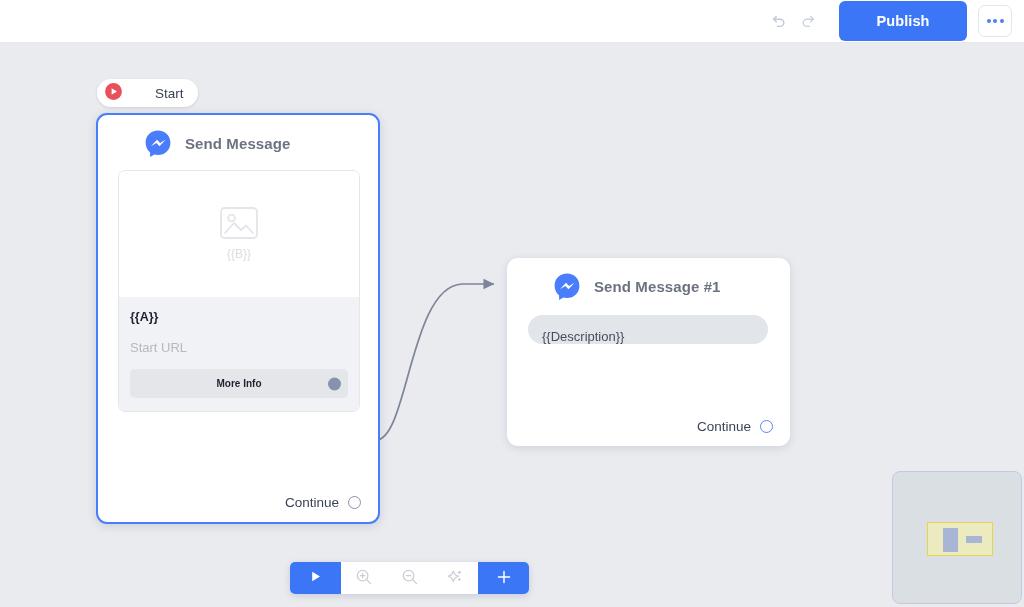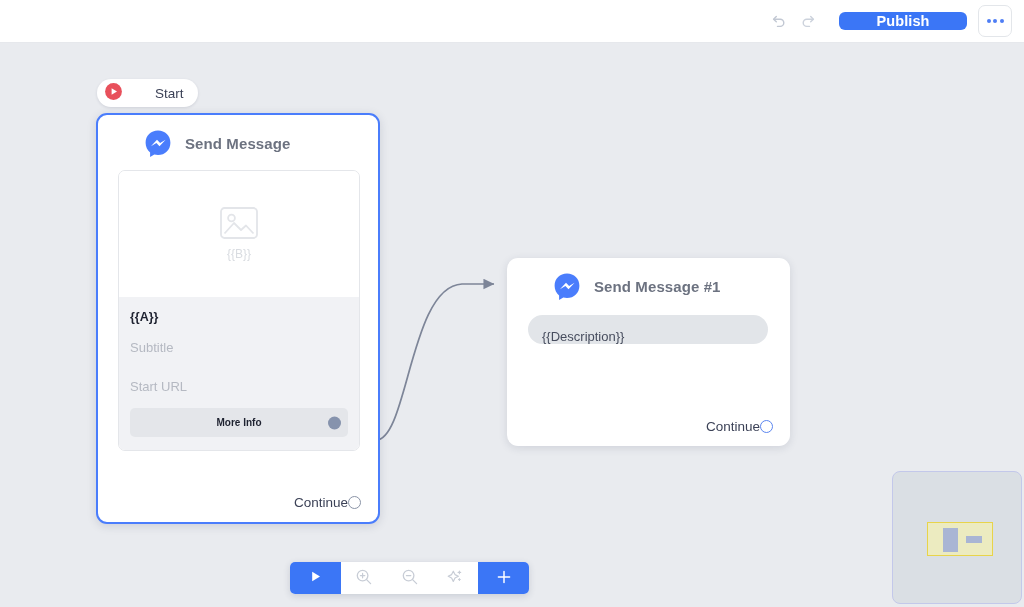--- a/index.html
+++ b/index.html
@@ -21,21 +21,21 @@
     z-index: 40;
   }
   .icon-btn {
     width: 30px; height: 30px;
     display: flex; align-items: center; justify-content: center;
     background: transparent; border: none; cursor: pointer;
   }
   .icon-btn svg { display: block; }
   .publish-btn {
     margin-left: 16px;
-    width: 128px; height: 18px;
+    width: 128px; height: 40px;
     background: #3b76f6;
     color: #ffffff;
     border: none; border-radius: 6px;
     font-size: 14.5px; font-weight: 600;
     font-family: "Liberation Sans", sans-serif;
     cursor: pointer;
     display: flex; align-items: center; justify-content: center;
     letter-spacing: .1px;
   }
   .more-btn {
@@ -129,21 +129,21 @@
   .port-dot {
     position: absolute; right: 7px; top: 50%;
     transform: translateY(-50%);
     width: 13px; height: 13px; border-radius: 50%;
     background: #8693ad;
     cursor: crosshair;
   }
 
   .continue-row {
     position: absolute; right: 17px; bottom: 12px;
-    display: flex; align-items: center; 
+    display: flex; align-items: center; gap: 9px;
     cursor: pointer;
   }
   .continue-row span { font-size: 13.5px; color: #3c4257; }
   .port-ring {
     width: 13px; height: 13px; border-radius: 50%;
     border: 1.6px solid #8a93a6; background: #ffffff;
     cursor: crosshair;
   }
   .port-ring.blue { border-color: #5b86f0; }
 
@@ -263,21 +263,20 @@
           <svg width="38" height="32" viewBox="0 0 38 32" fill="none">
             <rect x="1" y="1" width="36" height="30" rx="3.5" stroke="#e3e5e9" stroke-width="1.8"></rect>
             <circle cx="11.5" cy="11" r="3.4" stroke="#e3e5e9" stroke-width="1.8"></circle>
             <path d="M4.5 26.5 14 16l7 7 5-4.5 7.5 8" stroke="#e3e5e9" stroke-width="1.8" stroke-linejoin="round"></path>
           </svg>
         </span>
         <span class="img-ph-label">{{B}}</span>
       </div>
       <div class="card-text">
         <div class="card-title">{{A}}</div>
-        <div class="card-sub">Subtitle</div>
         <div class="card-url">Start URL</div>
         <div class="more-info">
           <span>More Info</span>
           <span class="port-dot"></span>
         </div>
       </div>
     </div>
 
     <div class="continue-row">
       <span>Continue</span>

